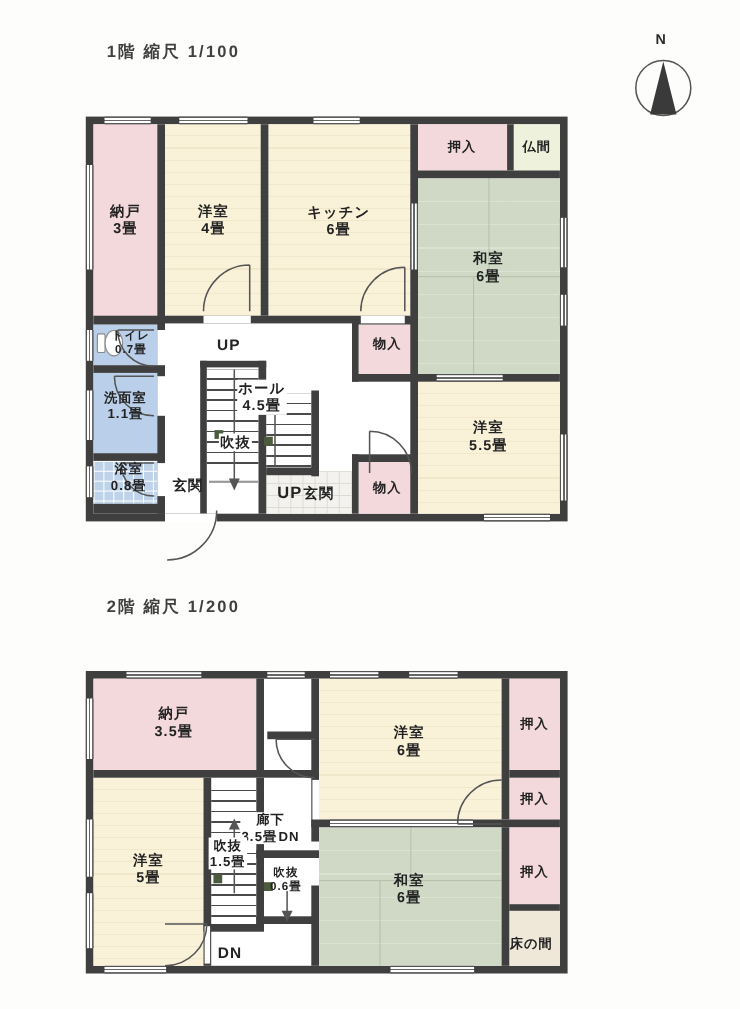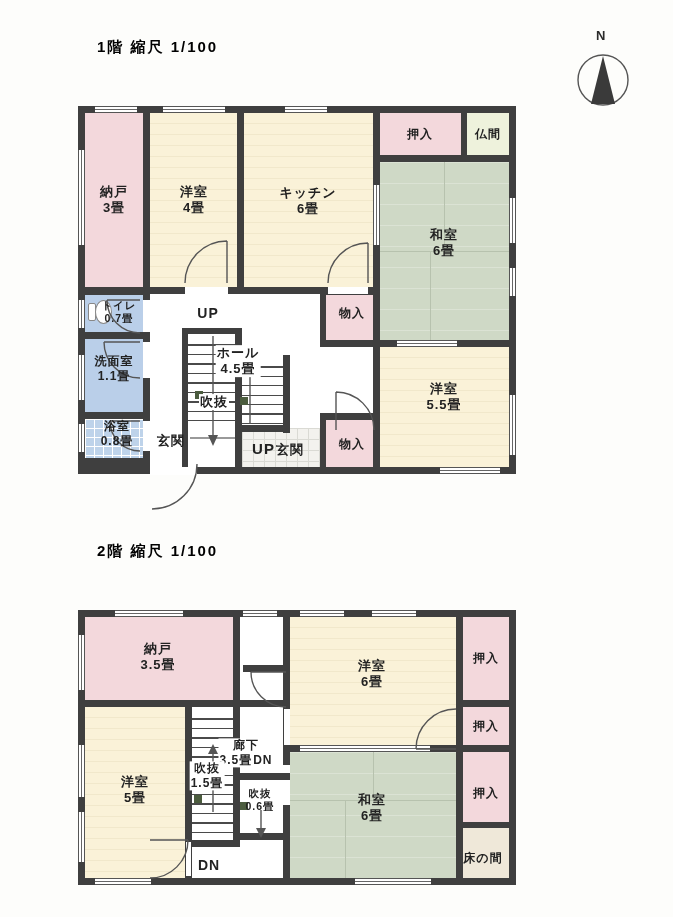--- a/index.html
+++ b/index.html
@@ -26,31 +26,31 @@
   .tile{background-color:#f3f2ee;background-image:linear-gradient(#dadad4 1px,transparent 1px),linear-gradient(90deg,#dadad4 1px,transparent 1px);background-size:11px 11px;}
   .treads{position:absolute;z-index:2;background:repeating-linear-gradient(180deg,transparent 0 8px,#4a4a4a 8px 9.5px);}
   .matline{position:absolute;background:#b7c2ae;z-index:2;}
   .post{position:absolute;background:#4b5c3e;z-index:4;}
   .lbl{position:absolute;z-index:5;display:flex;flex-direction:column;align-items:center;
      transform:translate(-50%,-50%);font-weight:600;font-size:13px;line-height:1.22;
      letter-spacing:1px;white-space:nowrap;color:#222;}
   .lbl.sm{font-size:12px;}  .lbl.xs{font-size:10.5px;}
   .lbl.bgw{background:#fff;padding:0 1px;}
   .row{display:flex;flex-direction:row;align-items:baseline;gap:1px;}
-  .title{position:absolute;z-index:5;font-size:15px;font-weight:600;letter-spacing:2px;color:#000000;}
+  .title{position:absolute;z-index:5;font-size:15px;font-weight:600;letter-spacing:2px;color:#404040;}
   svg.ovl{position:absolute;left:0;top:0;z-index:4;pointer-events:none;}
   .stepline{position:absolute;background:#999;z-index:3;}
 </style>
 </head>
 <body>
 
 <div id="canvas">
 
   <div class="title" style="left:97px;top:38px;">1階 縮尺 1/100</div>
-  <div class="title" style="left:97px;top:542px;">2階 縮尺 1/100</div>
+  <div class="title" style="left:97px;top:542px;">2階 縮尺 1/200</div>
 
   <div class="abs" style="left:570px;top:28px;width:70px;height:85px;z-index:5;">
     <div style="position:absolute;left:26px;top:0;font-size:13px;font-weight:600;">N</div>
     <svg width="70" height="85">
       <circle cx="33" cy="52" r="25" fill="none" stroke="#555" stroke-width="1.4"></circle>
       <polygon points="33,28 21,76 45,76" fill="#3a3a3a"></polygon>
     </svg>
   </div>
 
   <div class="plan" style="left:78px;top:106px;width:438px;height:368px;"></div>

